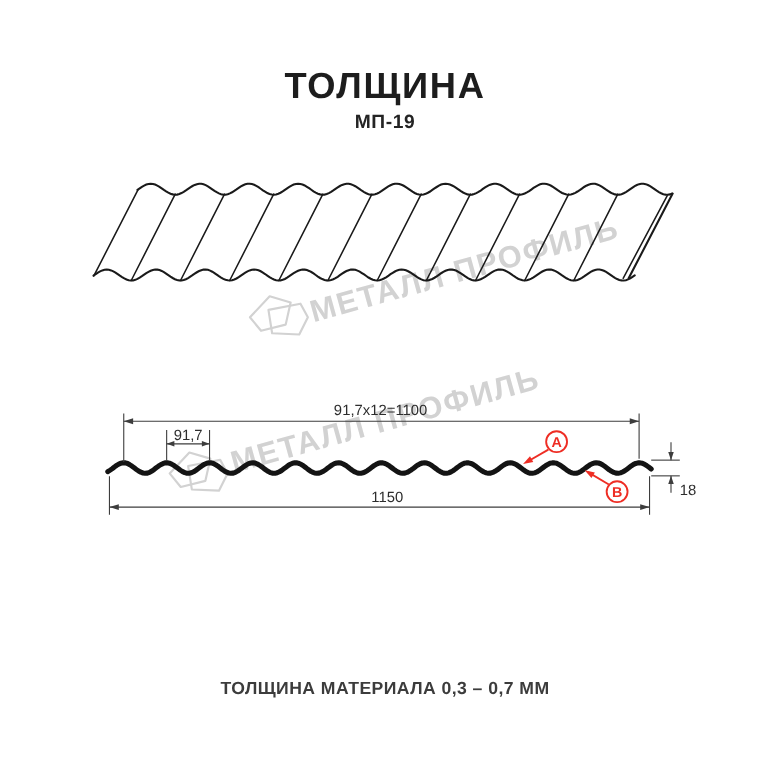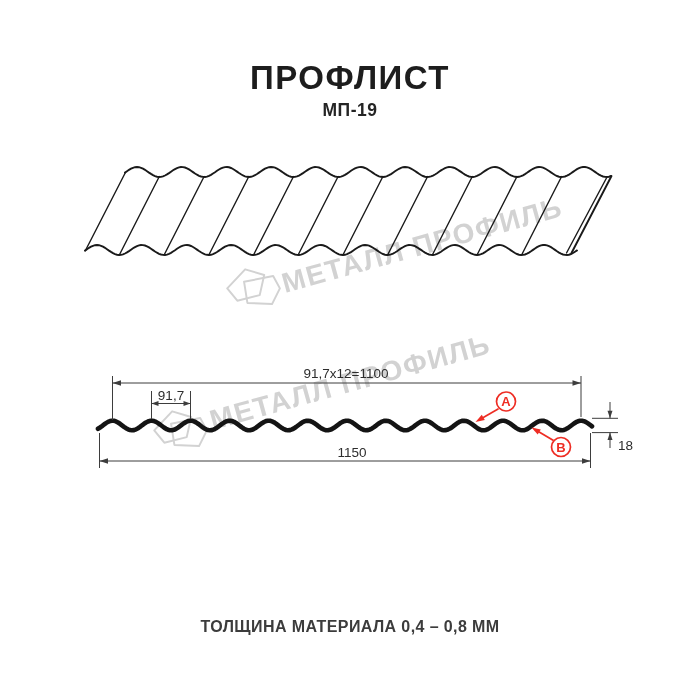--- a/index.html
+++ b/index.html
@@ -24,21 +24,21 @@
   .red-line{stroke:var(--accent,#ee2d24);stroke-width:1.7;fill:none;}
   .red-fill{fill:var(--accent,#ee2d24);stroke:none;}
   .red-text{fill:var(--accent,#ee2d24);font-size:13px;font-weight:bold;
             font-family:"Liberation Sans",sans-serif;}
 </style>
 </head>
 <body>
 
 <div class="canvas" style="--accent: #ee2d24; --line: #3d3d3d; --profile: #141414; --wm: #d2d2d2;">
 
-  <div class="title">ПРОФЛИСТ</div>
+  <div class="title">ТОЛЩИНА</div>
   <div class="subtitle">МП-19</div>
 
   <svg id="dwg" class="drawing" width="700" height="700" viewBox="0 0 700 700">
 
     <g id="wm1">
       <g transform="translate(225,266) scale(0.56)">
         <path class="wm-logo" d="M4,40 L36,6 L70,16 L62,52 L22,62 Z"></path>
         <path class="wm-logo" d="M34,28 L86,18 L98,40 L84,68 L40,66 Z"></path>
       </g>
       <text class="wm-text" x="285" y="293" transform="rotate(-15.5 285 293)">МЕТАЛЛ ПРОФИЛЬ</text>
@@ -110,14 +110,14 @@
         <polygon points="190.5,403.5 183.5,406.0 183.5,401.0" class="dim-fill"></polygon>
         <polygon points="99.5,461 108.0,458.3 108.0,463.7" class="dim-fill"></polygon>
         <polygon points="590.5,461 582.0,463.7 582.0,458.3" class="dim-fill"></polygon>
         <polygon points="610,418.3 607.5,410.8 612.5,410.8" class="dim-fill"></polygon>
         <polygon points="610,432.6 612.5,440.1 607.5,440.1" class="dim-fill"></polygon>
         <polygon points="475.5,421.9 481.8,414.8 484.8,420.0" class="red-fill"></polygon>
         <polygon points="531.5,427.4 540.8,429.5 537.7,434.6" class="red-fill"></polygon>
       </g>
   </svg>
 
-  <div class="footer">ТОЛЩИНА МАТЕРИАЛА 0,4 – 0,8 ММ</div>
+  <div class="footer">ТОЛЩИНА МАТЕРИАЛА 0,3 – 0,7 ММ</div>
 </div>
 
 </body></html>

